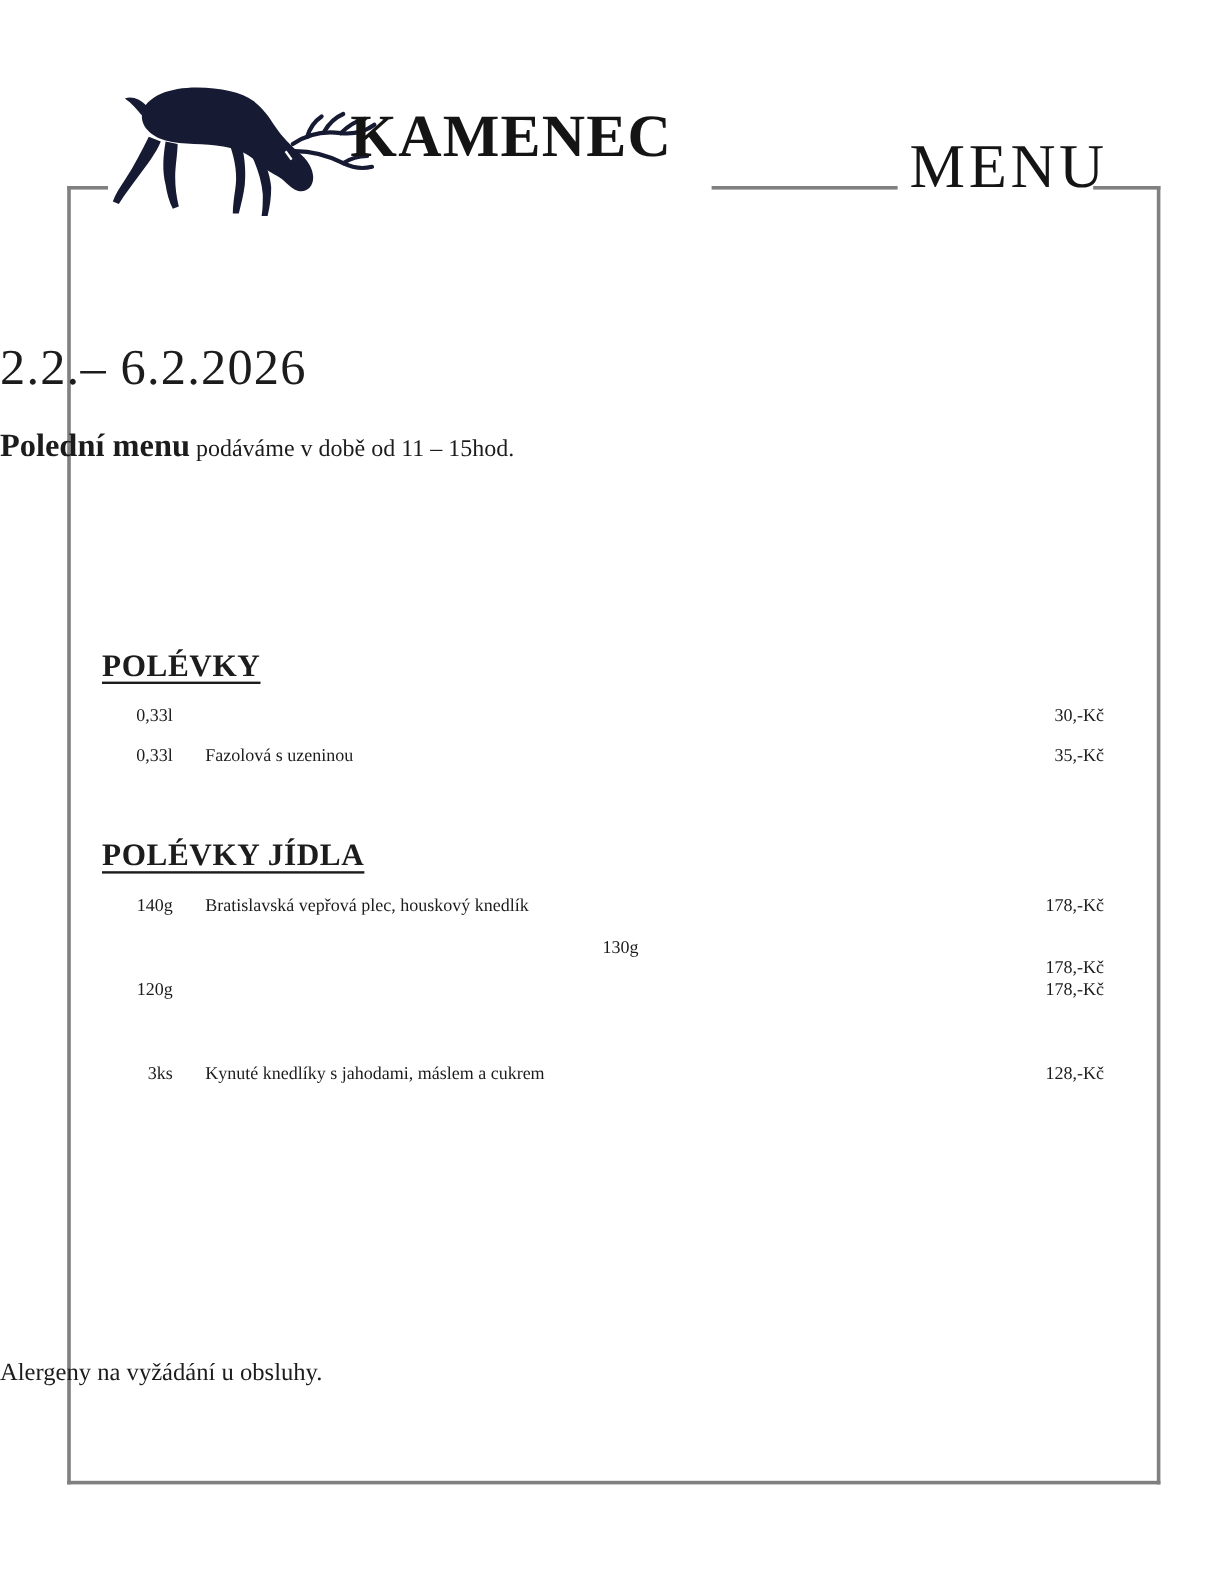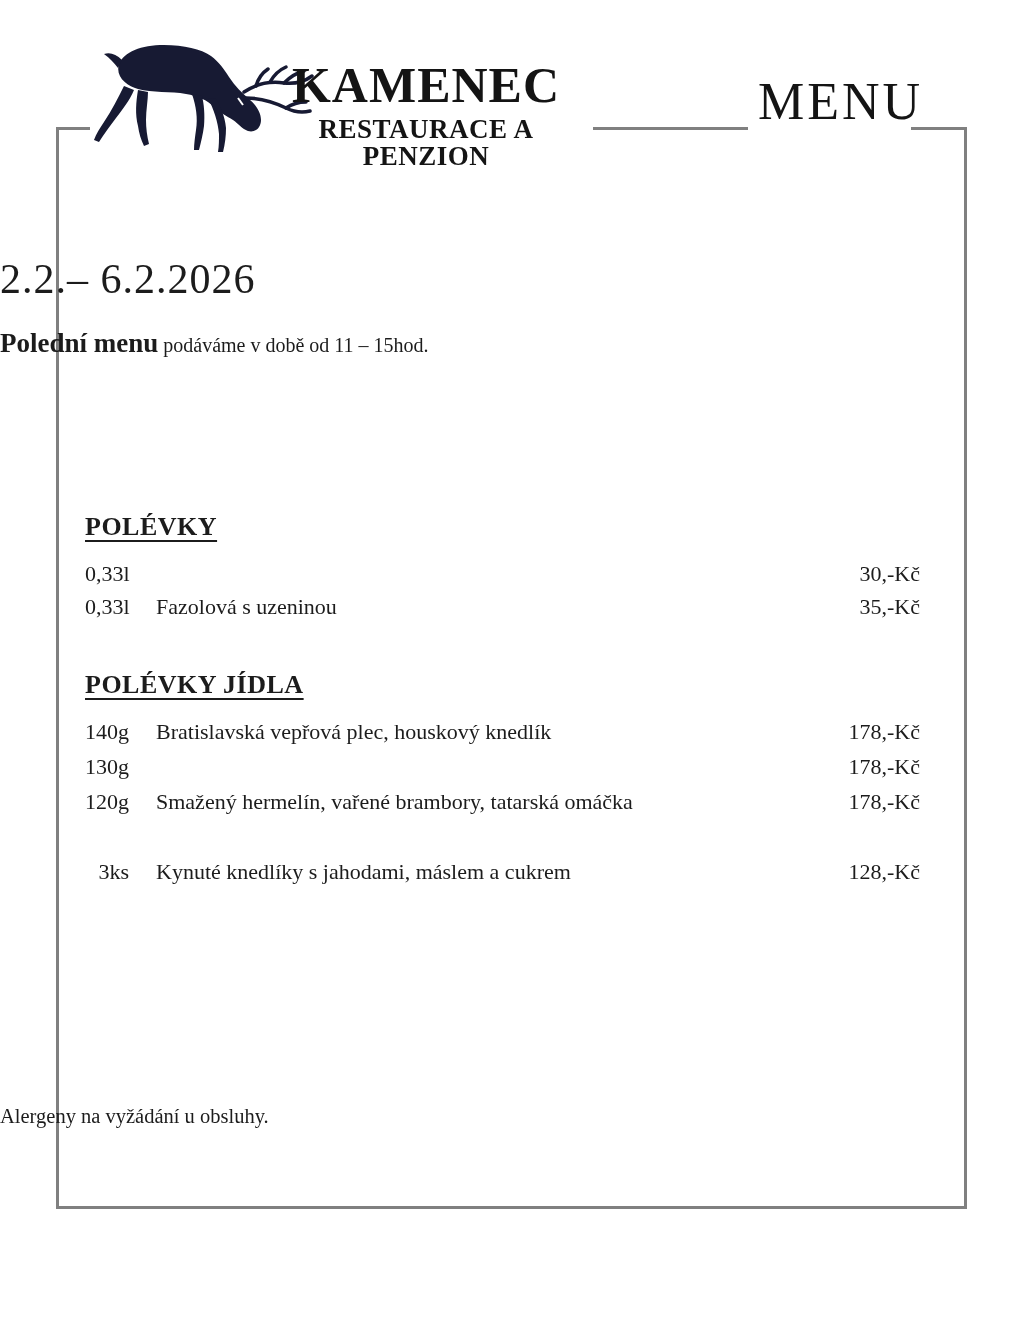--- a/index.html
+++ b/index.html
@@ -8,21 +8,21 @@
     background: #ffffff;
   }
   body {
     width: 1020px;
     height: 1320px;
     position: relative;
     overflow: hidden;
     font-family: "Liberation Serif", serif;
     color: #1c1c1c;
   }
-  .abs { position: absolute; }
+  .abs { position: absolute; margin-top: 28px; }
 
   
   .frame {
     left: 56px;
     top: 127px;
     width: 911px;
     height: 1082px;
     box-sizing: border-box;
     border: 3px solid #808080;
     border-top: none;
@@ -58,21 +58,21 @@
   }
   .brand-sub {
     margin-top: 6px;
     font-size: 27px;
     font-weight: bold;
     letter-spacing: 0.5px;
     color: #141414;
   }
   .page-title {
     left: 758px;
-    top: 76px;
+    top: 86px;
     font-size: 52px;
     letter-spacing: 3px;
     line-height: 1;
     color: #141414;
   }
 
   
   .center-block {
     left: 0;
     width: 975px;
@@ -93,30 +93,30 @@
     font-weight: bold;
     letter-spacing: 0.5px;
     text-decoration: underline;
     text-decoration-thickness: 2px;
     text-underline-offset: 5px;
   }
   .t-polevky { top: 512px; }
   .t-hlavni  { top: 670px; }
 
   .row {
-    left: 85px;
+    left: 100px;
     right: 100px;
     display: flex;
     align-items: center;
-    font-size: 22px;
+    font-size: 15px;
   }
   .r1 { top: 561px; }
   .r2 { top: 594px; }
   .r3 { top: 719px; }
-  .r4 { top: 754px; }
+  .r4 { top: 754px; flex-direction: column; }
   .r5 { top: 789px; }
   .r6 { top: 859px; }
   .qty  { width: 44px; text-align: right; flex: none; }
   .name { margin-left: 27px; }
   .price { margin-left: auto; }
 
   .footer-line {
     top: 1105px;
     font-size: 20.5px;
   }
@@ -146,21 +146,20 @@
       <path d="M170,50 C172,43 176,37 182,33"></path>
       <path d="M160,62 C174,62 188,66 200,72 C208,76 216,77 224,75"></path>
       <path d="M200,72 C206,68 213,66 220,66"></path>
     </g>
     <path d="M152,62 l5,7" stroke="#ffffff" stroke-width="2" fill="none"></path>
   </svg>
 </div>
 
 <div class="abs brand">
   <div class="brand-name">KAMENEC</div>
-  <div class="brand-sub">RESTAURACE A PENZION</div>
 </div>
 
 <div class="abs page-title">MENU</div>
 
 <div class="abs center-block date-line">2.2.– 6.2.2026</div>
 
 <div class="abs center-block serving-line">
   <span class="serving-bold">Polední menu</span><span class="serving-rest"> podáváme v době od 11 – 15hod.</span>
 </div>
 
@@ -182,21 +181,20 @@
   <span class="qty">140g</span>
   <span class="name">Bratislavská vepřová plec, houskový knedlík</span>
   <span class="price">178,-Kč</span>
 </div>
 <div class="abs row r4">
   <span class="qty">130g</span>
   <span class="price">178,-Kč</span>
 </div>
 <div class="abs row r5">
   <span class="qty">120g</span>
-  <span class="name">Smažený hermelín, vařené brambory, tatarská omáčka</span>
   <span class="price">178,-Kč</span>
 </div>
 <div class="abs row r6">
   <span class="qty">3ks</span>
   <span class="name">Kynuté knedlíky s jahodami, máslem a cukrem</span>
   <span class="price">128,-Kč</span>
 </div>
 
 <div class="abs center-block footer-line">Alergeny na vyžádání u obsluhy.</div>
 

